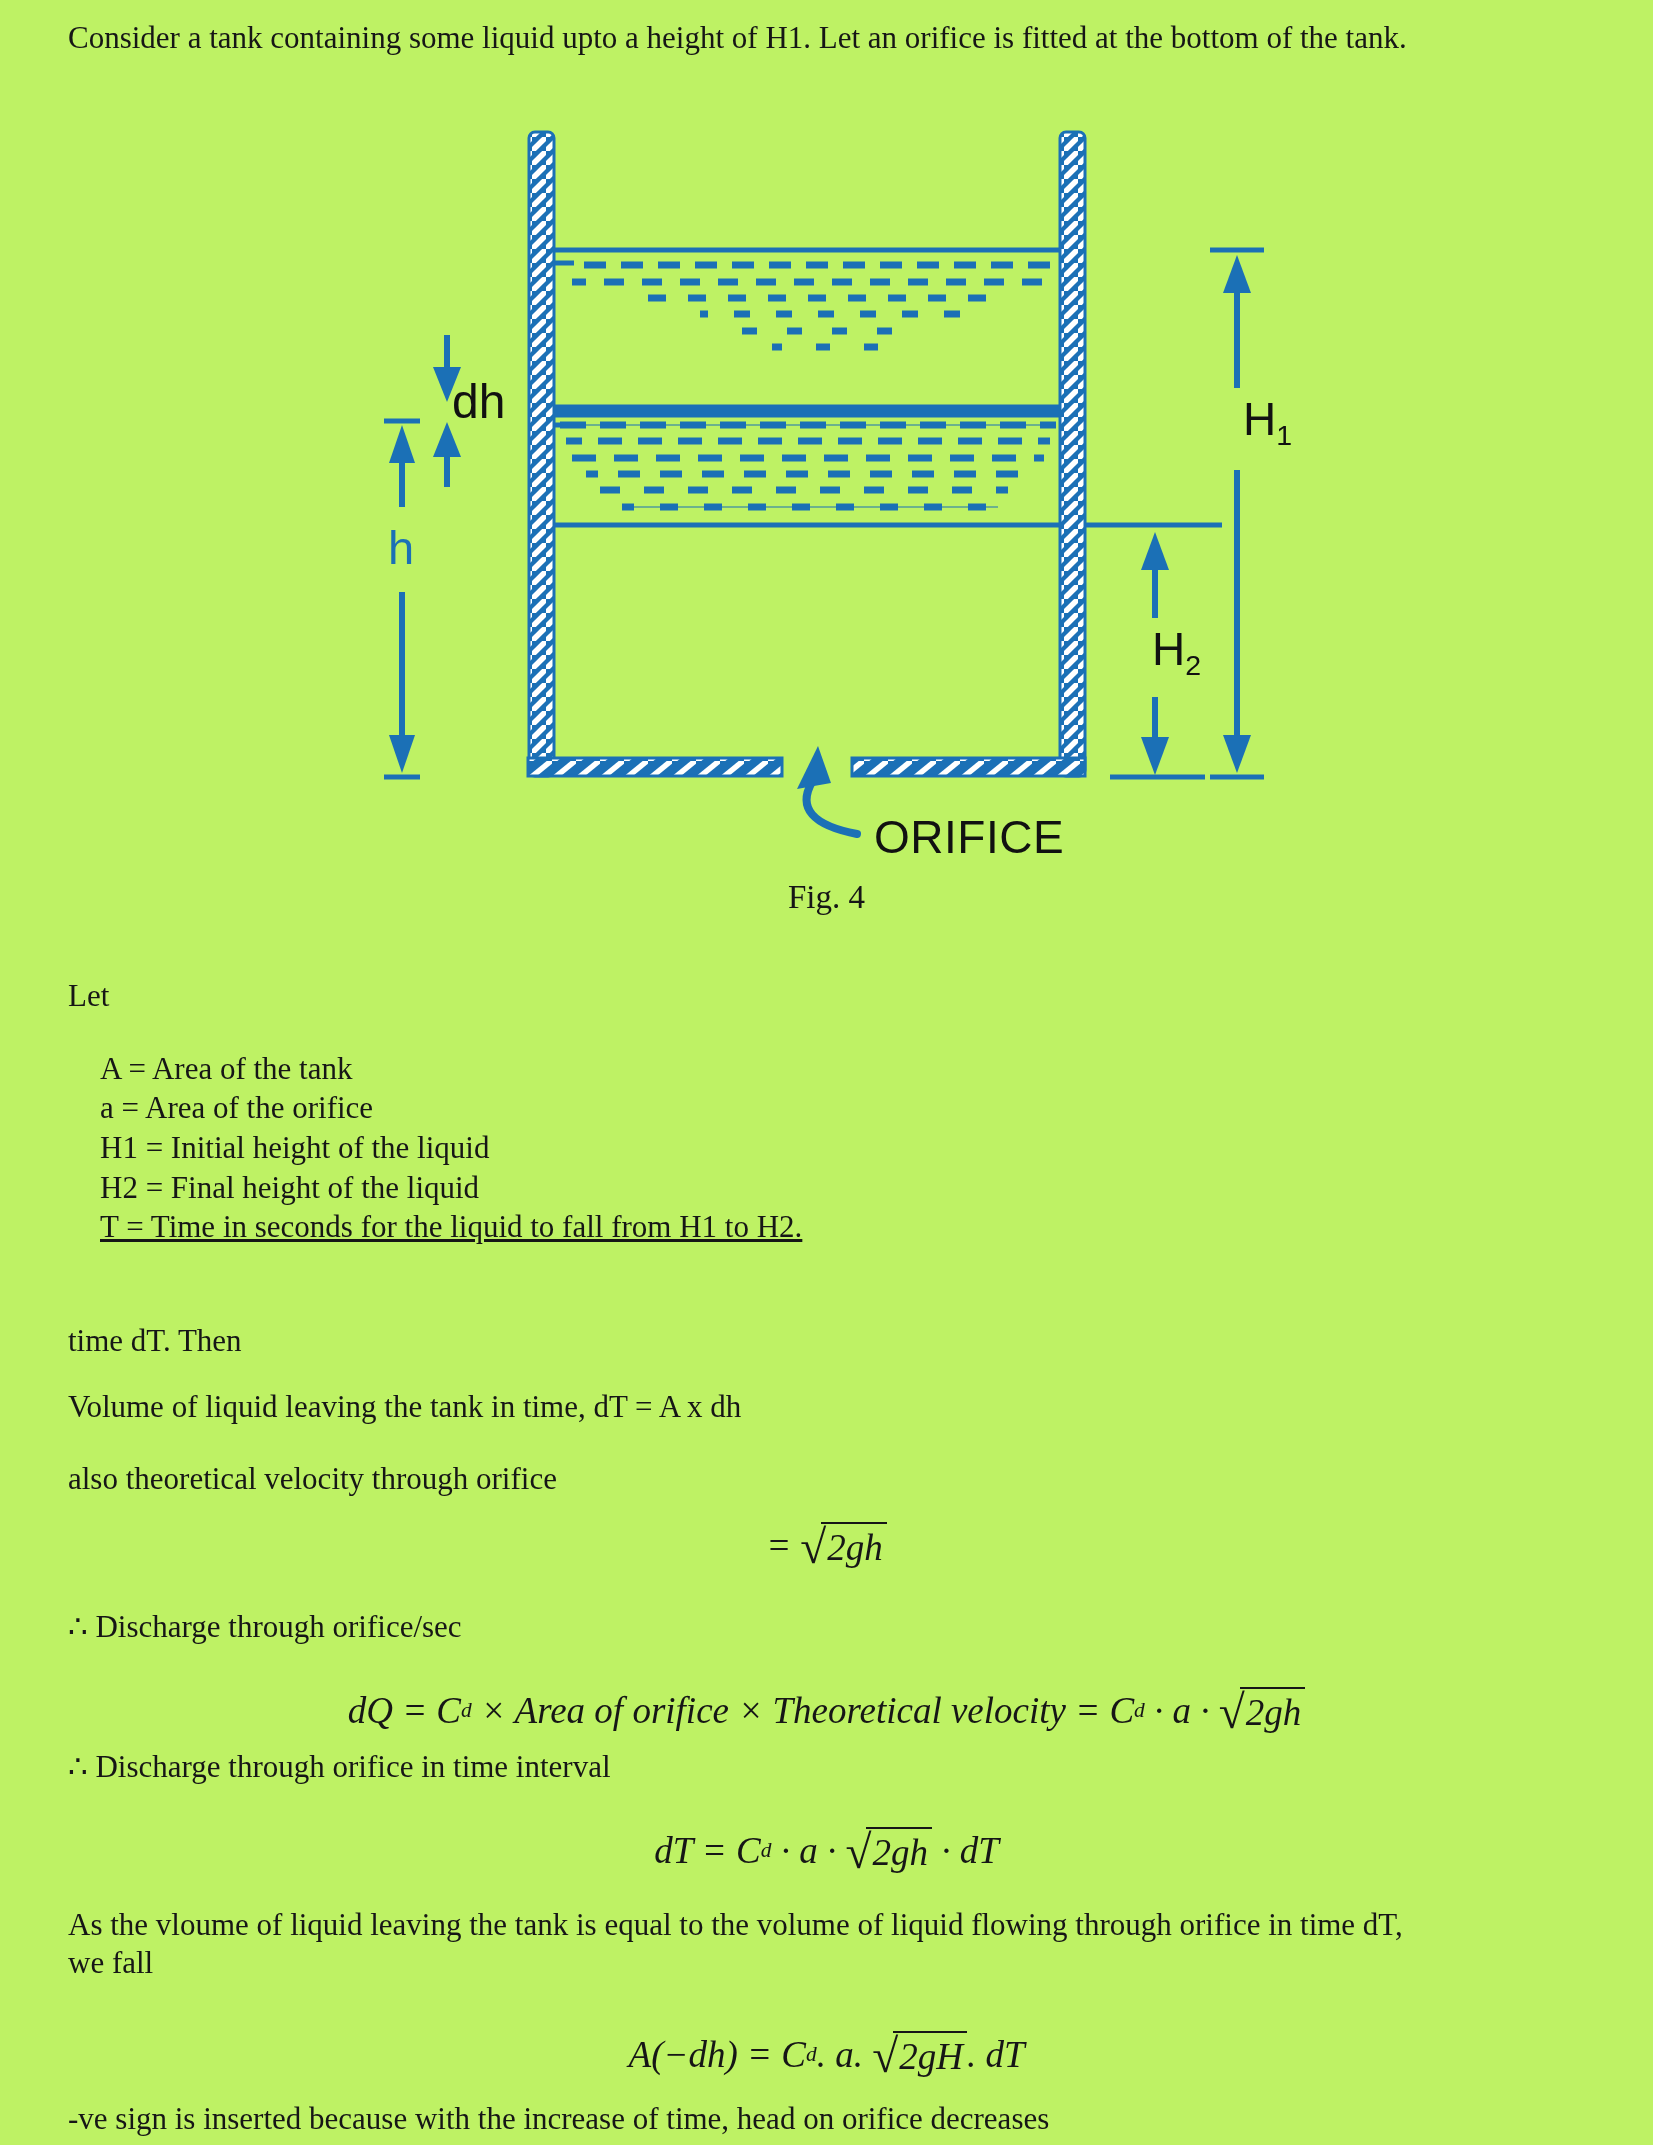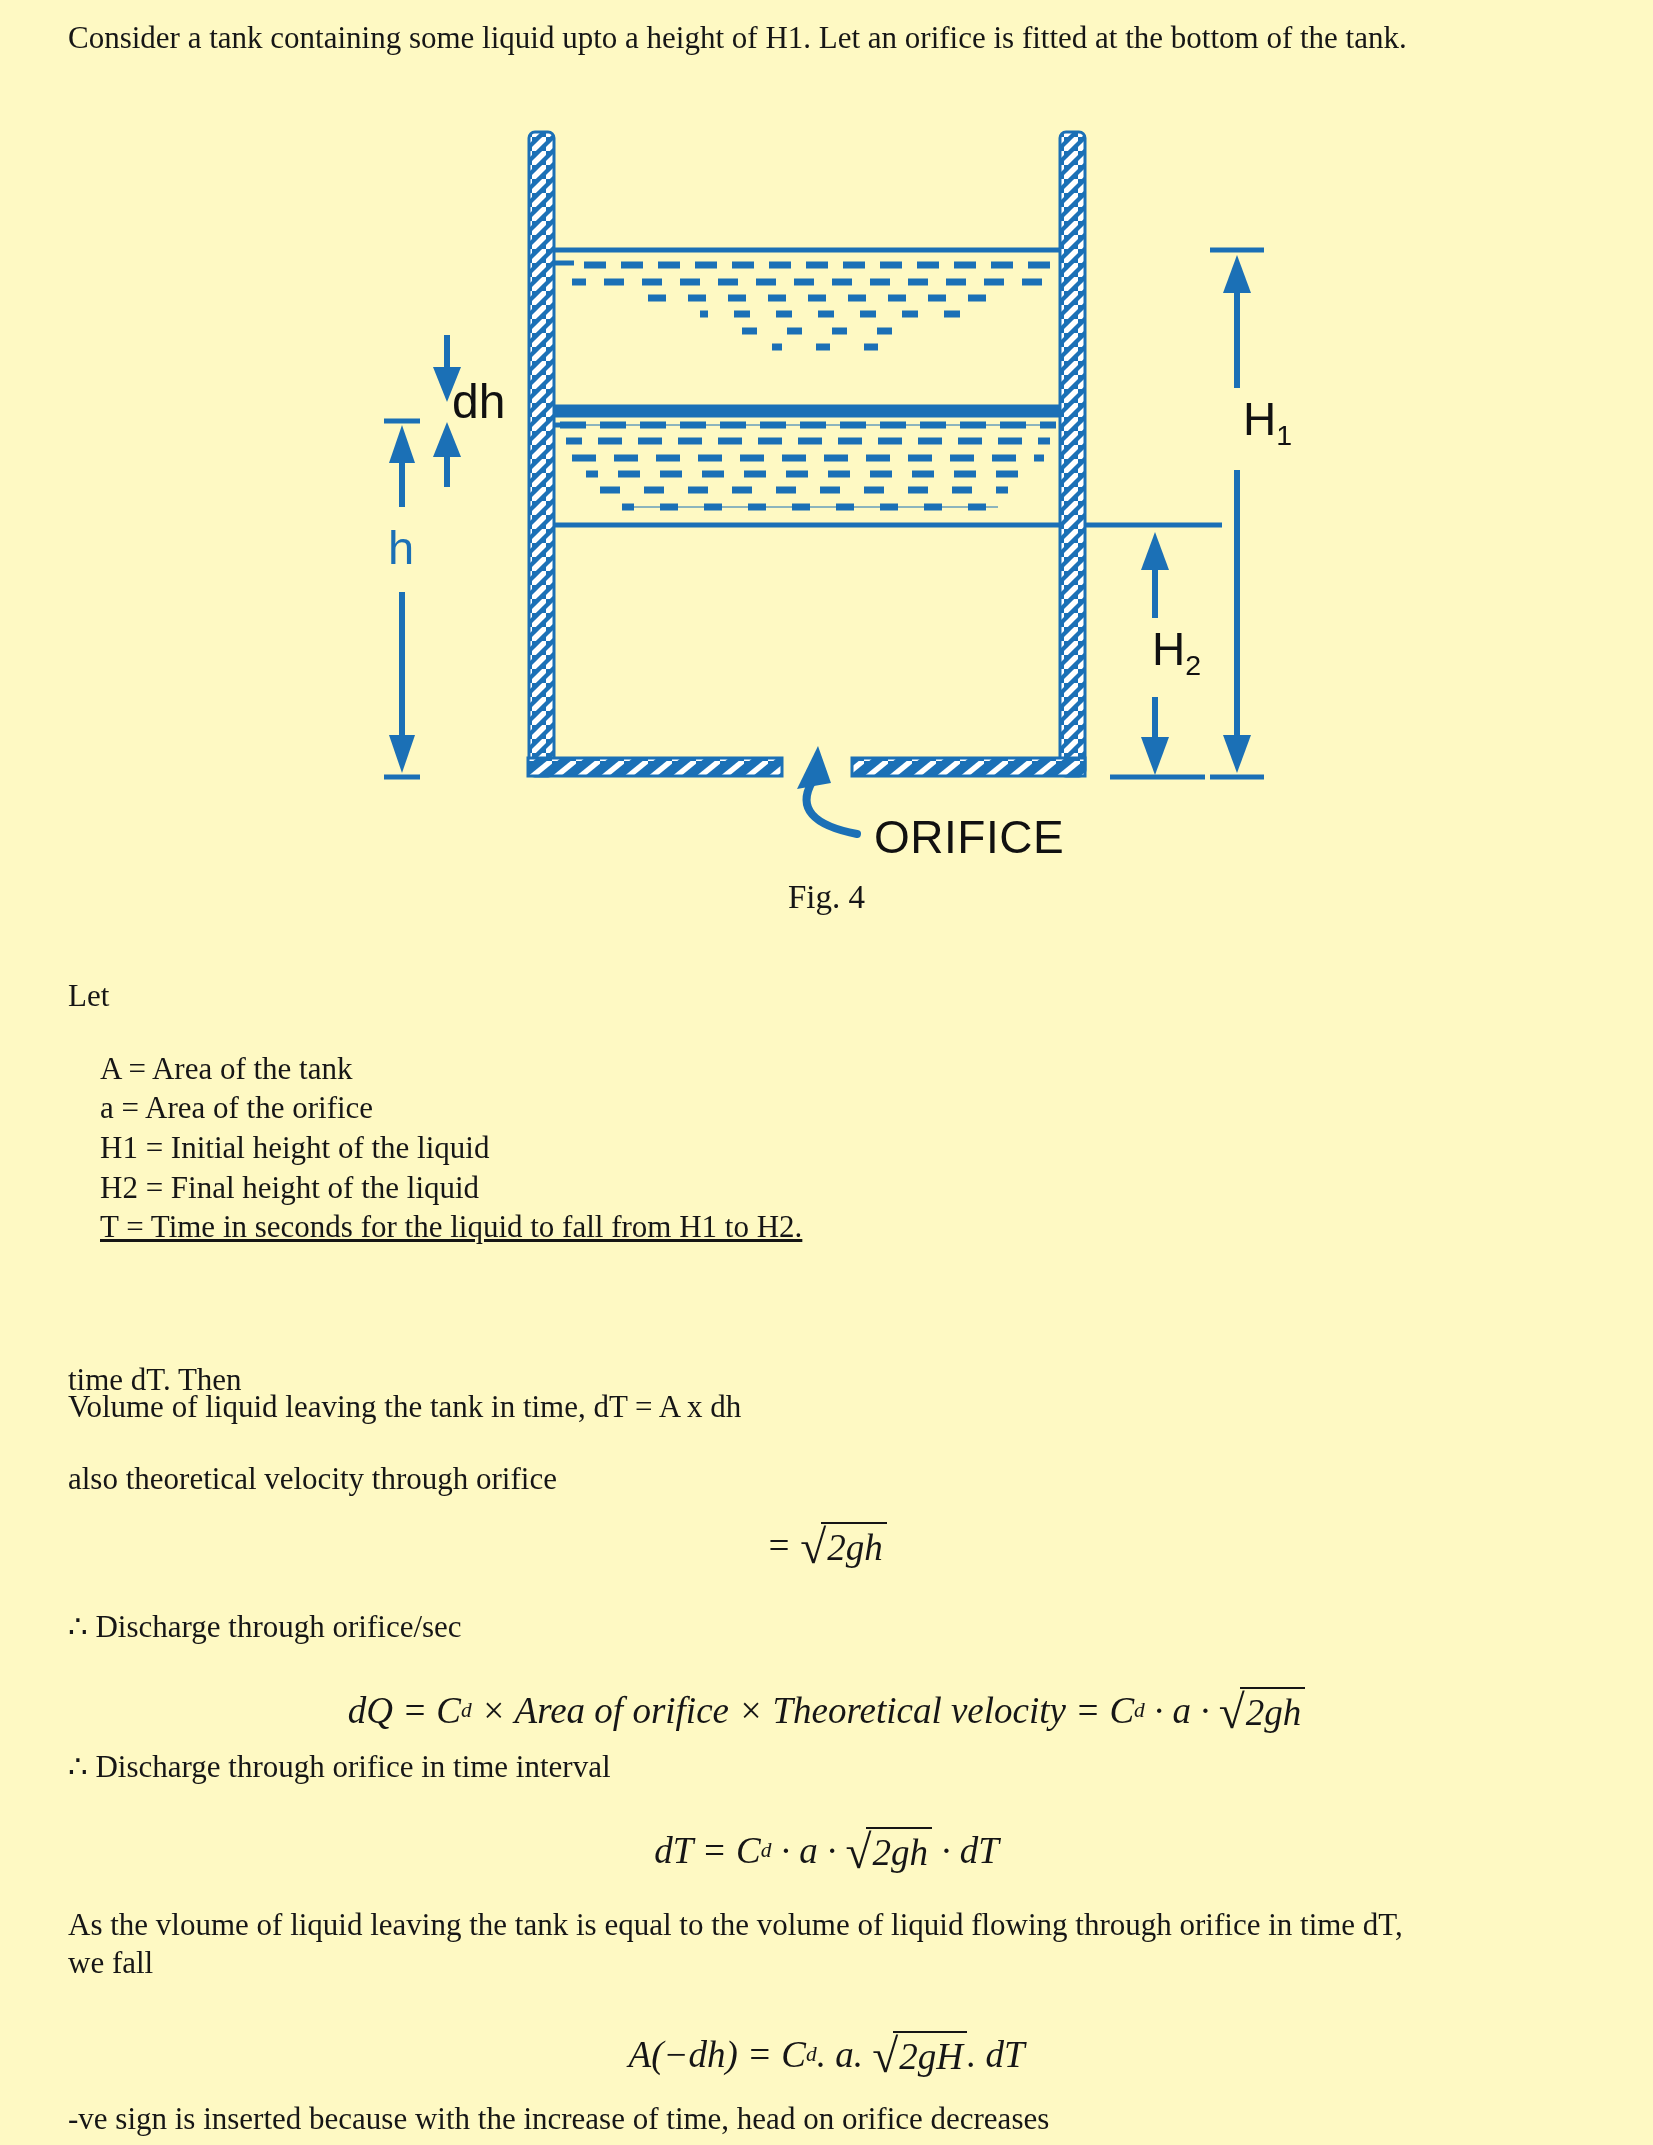--- a/index.html
+++ b/index.html
@@ -1,16 +1,16 @@
 <!DOCTYPE html>
 <html><head>
 <meta charset="utf-8">
 <style>
   html,body{margin:0;padding:0;background:#e8e8e8;}
-  .page{position:relative;width:1653px;height:2145px;background:#fef9c3;overflow:hidden;
+  .page{position:relative;width:1653px;height:2145px;background:#bef264;overflow:hidden;
         font-family:"Liberation Serif",serif;color:#161616;}
   .tl{position:absolute;font-size:31px;line-height:38px;white-space:pre;}
   .indent{left:100px;}
   .margin{left:68px;}
   .fig-label{position:absolute;font-family:"Liberation Sans",sans-serif;font-weight:400;text-align:right;}
   .fig-label sub{font-size:.62em;line-height:0;}
   .formula{position:absolute;left:0;width:1653px;height:92px;display:flex;align-items:center;
            justify-content:center;font-size:37px;font-style:italic;white-space:pre;}
   .formula sub{font-size:.58em;font-style:italic;line-height:0;}
   .rt{display:inline-block;font-style:normal;font-size:1.28em;transform:translateY(2px);margin-right:-5px;}
@@ -114,21 +114,21 @@
   <div class="fig-label" style="left:874px;top:810px;font-size:46px;color:#111;letter-spacing:.5px;">ORIFICE</div>
   <div class="tl" style="left:788px;top:878px;font-size:33px;">Fig. 4</div>
 
   <div class="tl margin" style="top:977px;">Let</div>
   <div class="tl indent" style="top:1050px;">A = Area of the tank</div>
   <div class="tl indent" style="top:1089px;">a = Area of the orifice</div>
   <div class="tl indent" style="top:1129px;">H1 = Initial height of the liquid</div>
   <div class="tl indent" style="top:1169px;">H2 = Final height of the liquid</div>
   <div class="tl indent" style="top:1208px;text-decoration:underline;">T = Time in seconds for the liquid to fall from H1 to H2.</div>
 
-  <div class="tl margin" style="top:1322px;margin-top:39px;">time dT. Then</div>
+  <div class="tl margin" style="top:1322px;">time dT. Then</div>
 
   <div class="tl margin" style="top:1460px;">also theoretical velocity through orifice</div>
   <div class="tl margin" style="top:1388px;">Volume of liquid leaving the tank in time, dT = A x dh</div>
 
   <div class="formula" style="top:1499px;"><span>= </span><span class="rt">√</span><span class="rad">2gh</span></div>
 
   <div class="tl margin" style="top:1608px;">∴ Discharge through orifice/sec</div>
 
   <div class="formula" style="top:1664px;"><span>dQ = C</span><sub>d</sub><span> × Area of orifice × Theoretical velocity = C</span><sub>d</sub><span> · a · </span><span class="rt">√</span><span class="rad">2gh</span></div>
 

